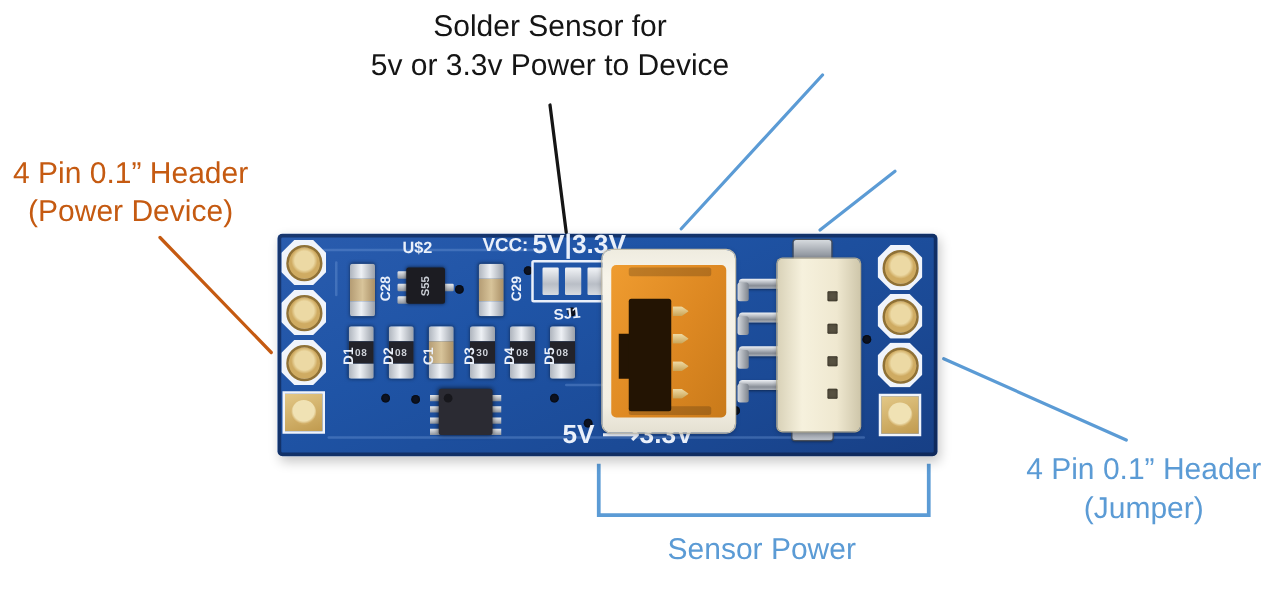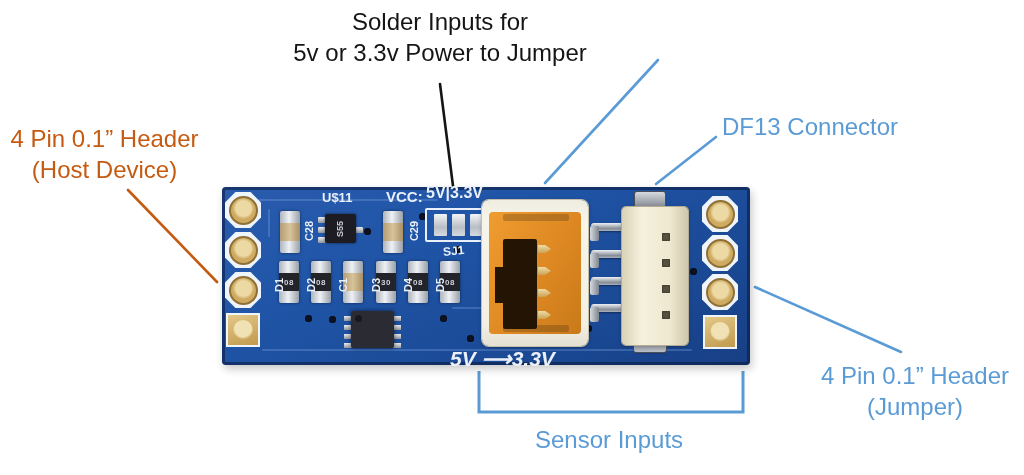--- a/index.html
+++ b/index.html
@@ -122,33 +122,32 @@
   <svg id="leader-svg" width="1024" height="475">
     <line class="ln-black" x1="440" y1="84" x2="453" y2="186"></line>
     <line class="ln-blue" x1="658" y1="60" x2="545" y2="183"></line>
     <line class="ln-blue" x1="716" y1="137" x2="656" y2="184"></line>
     <line class="ln-orange" x1="128" y1="190" x2="217" y2="282"></line>
     <line class="ln-blue" x1="755" y1="287" x2="901" y2="352"></line>
     <path class="bracket" d="M479,371 L479,412 L743,412 L743,371"></path>
   </svg>
 
   <div class="ann ann-black center" style="left:280px;top:6px;width:320px;">
-    <span class="ln">Solder Inputs for</span>
-    <span class="ln">5v or 3.3v Power to Jumper</span>
+    <span class="ln">Solder Sensor for</span>
+    <span class="ln">5v or 3.3v Power to Device</span>
   </div>
-  <div class="ann ann-blue" style="left:722px;top:111px;">DF13 Connector</div>
   <div class="ann ann-orange center" style="left:2px;top:123px;width:205px;">
     <span class="ln">4 Pin 0.1” Header</span>
-    <span class="ln">(Host Device)</span>
+    <span class="ln">(Power Device)</span>
   </div>
   <div class="ann ann-blue center" style="left:815px;top:360px;width:200px;">
     <span class="ln">4 Pin 0.1” Header</span>
     <span class="ln">(Jumper)</span>
   </div>
-  <div class="ann ann-blue center" style="left:534px;top:424px;width:150px;">Sensor Inputs</div>
+  <div class="ann ann-blue center" style="left:534px;top:424px;width:150px;">Sensor Power</div>
 
   <div id="board">
 
     <div class="trace" style="left:36px;top:12px;width:180px;height:2px;"></div>
     <div class="trace" style="left:40px;top:162px;width:430px;height:2px;"></div>
     <div class="trace" style="left:46px;top:22px;width:2px;height:28px;"></div>
     <div class="trace" style="left:230px;top:120px;width:120px;height:2px;"></div>
 
     <div class="pad" style="left:3px;top:5px;">
         <div class="oct">
@@ -203,38 +202,38 @@
     <div class="via" style="left:363px;top:138px;"></div>
     <div class="via" style="left:468px;top:81px;"></div>
 
     <div class="cmp tan" style="left:58px;top:24px;">
       <div class="cap"></div>
       <div class="bod"></div>
       <div class="cap"></div>
     </div>
     <div class="silk rot" style="left:70px;top:38px;">C28</div>
 
-    <div class="silk" style="left:100px;top:3px;font-size:13px;">U$11</div>
+    <div class="silk" style="left:100px;top:3px;font-size:13px;">U$2</div>
     <div class="sot-lead" style="left:96px;top:30px;"></div>
     <div class="sot-lead" style="left:96px;top:40px;"></div>
     <div class="sot-lead" style="left:96px;top:50px;"></div>
     <div class="sot-lead" style="left:132px;top:40px;"></div>
     <div class="sot">
       <span class="mark">S55</span>
     </div>
 
     <div class="cmp tan" style="left:161px;top:24px;">
       <div class="cap"></div>
       <div class="bod"></div>
       <div class="cap"></div>
     </div>
     <div class="silk rot" style="left:175px;top:38px;">C29</div>
 
     <div class="silk" style="left:164px;top:1px;font-size:15px;">VCC:</div>
-    <div class="silk" style="left:204px;top:-3px;font-size:16px;">5V|3.3V</div>
+    <div class="silk" style="left:204px;top:-3px;font-size:21px;">5V|3.3V</div>
     <div class="sj-box">
       <div class="sj-pad" style="left:7px;"></div>
       <div class="sj-pad" style="left:25px;"></div>
       <div class="sj-pad" style="left:43px;"></div>
     </div>
     <div class="silk" style="left:221px;top:57px;font-size:12px;transform:rotate(-6deg);">SJ1</div>
 
     <div class="cmp" style="left:57px;top:74px;">
       <div class="cap"></div>
       <div class="bod">08</div>
@@ -282,21 +281,21 @@
     <div class="soic-pin" style="left:122px;top:147px;"></div>
     <div class="soic-pin" style="left:122px;top:156px;"></div>
     <div class="soic-pin" style="left:171px;top:129px;"></div>
     <div class="soic-pin" style="left:171px;top:138px;"></div>
     <div class="soic-pin" style="left:171px;top:147px;"></div>
     <div class="soic-pin" style="left:171px;top:156px;"></div>
     <div class="soic">
         <div class="dot"></div>
       </div>
 
-    <div class="silk" style="left:228px;top:160px;font-size:21px;font-style:italic;">5V ⟶3.3V</div>
+    <div class="silk" style="left:228px;top:148px;font-size:21px;">5V ⟶3.3V</div>
 
     <div class="jst">
       <div class="inner">
         <div class="lipt"></div>
         <div class="lipb"></div>
         <div class="notch"></div>
         <div class="slot"></div>
         <div class="jst-pin" style="top:33px;"></div>
         <div class="jst-pin" style="top:55px;"></div>
         <div class="jst-pin" style="top:77px;"></div>

